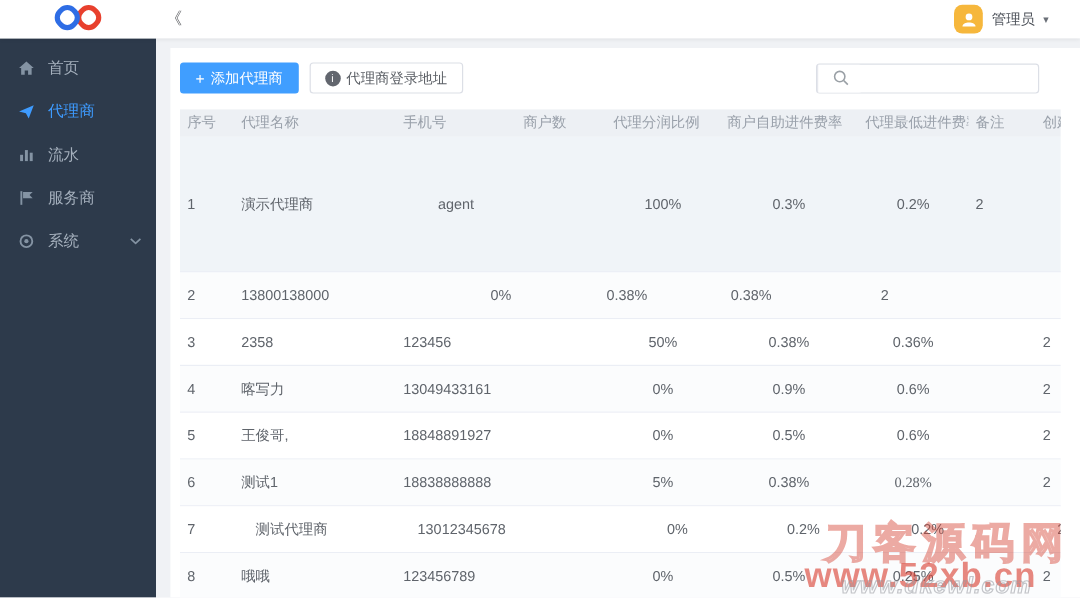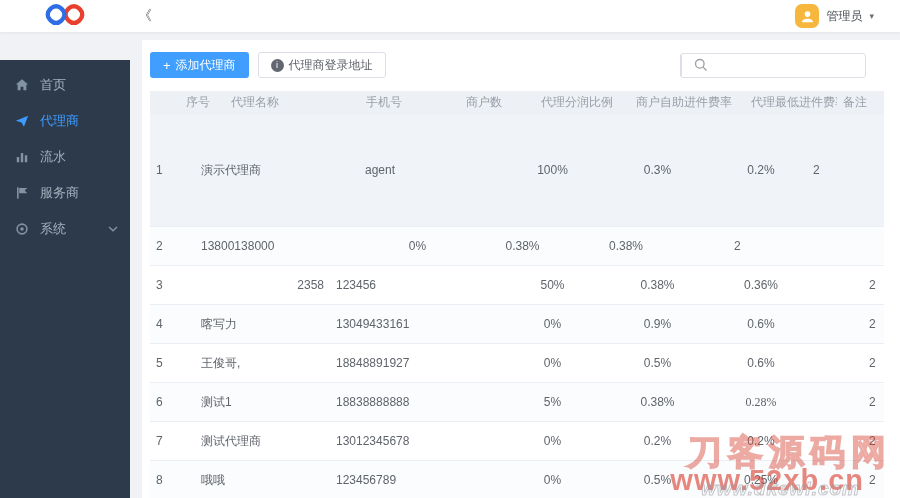--- a/index.html
+++ b/index.html
@@ -17,21 +17,21 @@
     display:flex; align-items:center; justify-content:center; }
   .collapse { position:absolute; left:138px; top:7px; font-size:14px; color:#606266; cursor:pointer; }
   .user-box { position:absolute; right:26px; top:4px; height:24px;
     display:flex; align-items:center; gap:7px; cursor:pointer; }
   .avatar { width:24px; height:24px; border-radius:7px; background:#f6b73c;
     display:flex; align-items:center; justify-content:center; }
   .user-name { font-size:12px; color:#4a4f57; }
   .caret { font-size:9px; color:#6a6f77; }
   
   .sidebar { position:absolute; top:32px; left:0; bottom:0; width:130px;
-    background:#2d3a4b; padding-top:7px;margin-top:28px; }
+    background:#2d3a4b; padding-top:7px; }
   .side-item { position:relative; height:36px; display:flex; align-items:center;
     padding-left:15px; gap:11px; font-size:13px; color:#a5b0bd; cursor:pointer; }
   .side-item svg { flex:none; }
   .side-item .ic { fill:#8493a3; }
   .side-item.active { color:#3e9bff; }
   .side-item.active .ic { fill:#3e9bff; }
   .side-chevron { position:absolute; right:12px; top:15px; }
   
   .main { position:absolute; left:130px; top:32px; right:0; bottom:0; }
   .card { position:absolute; left:12px; top:8px; right:0; bottom:0; background:#fff; }
@@ -54,21 +54,21 @@
   .search { margin-left:auto; margin-right:34px; width:186px; height:25px;
     border:1px solid #dcdfe6; border-radius:3px; display:flex; background:#fff; }
   .search input { flex:1; border:none; outline:none; padding:0 10px;
     font-size:12px; color:#606266; font-family:inherit; min-width:0; }
   .search input::placeholder { color:#c3c8cf; }
   .search-btn { width:38px; border:none; border-left:1px solid #dcdfe6;
     background:#fff; display:flex; align-items:center; justify-content:center;
     cursor:pointer; border-radius:0 3px 3px 0; }
   
   .table-wrap { margin:13px 0 0 8px; width:734px; overflow:hidden; font-size:12px; }
-  .thead { display:flex; background:#edf0f4; height:23px; align-items:center; color:#99a0aa;padding-left:30px; }
+  .thead { display:flex; background:#edf0f4; height:23px; align-items:center; color:#99a0aa; }
   .th { padding:0 6px; flex:none; white-space:nowrap; overflow:hidden; }
   .tr { display:flex; border-bottom:1px solid #ebeef5; min-height:39px;
     align-items:center; color:#5f646b; background:#fff; }
   .tr:nth-child(even) { background:#fbfcfd; }
   .tr:first-child { background:#f0f4f8; min-height:113px; }
   .td { padding:0 6px; flex:none; white-space:nowrap; overflow:hidden; }
   .td.center { text-align:center; }
   .td.remark { white-space:normal; line-height:15px; padding:8px 4px 8px 6px; }
   
   .watermark { position:absolute; right:0; bottom:0; width:280px; height:75px;
@@ -193,21 +193,21 @@
             <div class="td" style="width: 100px;">13800138000</div>
             <div class="td center" style="width: 75px;"></div>
             <div class="td center" style="width: 95px;">0%</div>
             <div class="td center" style="width: 115px;">0.38%</div>
             <div class="td center" style="width: 92px;">0.38%</div>
             <div class="td remark" style="width: 56px;"></div>
             <div class="td" style="width: 120px;">2</div>
           </div>
           <div class="tr">
             <div class="td" style="width: 45px;">3</div>
-            <div class="td" style="width: 135px; text-align: right;">2358</div>
+            <div class="td" style="width: 135px;">2358</div>
             <div class="td" style="width: 100px;">123456</div>
             <div class="td center" style="width: 75px;"></div>
             <div class="td center" style="width: 95px;">50%</div>
             <div class="td center" style="width: 115px;">0.38%</div>
             <div class="td center" style="width: 92px;">0.36%</div>
             <div class="td remark" style="width: 56px;"></div>
             <div class="td" style="width: 120px;">2</div>
           </div>
           <div class="tr">
             <div class="td" style="width: 45px;">4</div>
@@ -237,21 +237,21 @@
             <div class="td" style="width: 100px;">18838888888</div>
             <div class="td center" style="width: 75px;"></div>
             <div class="td center" style="width: 95px;">5%</div>
             <div class="td center" style="width: 115px;">0.38%</div>
             <div class="td center" style="width: 92px; font-family: Liberation Serif, serif;">0.28%</div>
             <div class="td remark" style="width: 56px;"></div>
             <div class="td" style="width: 120px;">2</div>
           </div>
           <div class="tr">
             <div class="td" style="width: 45px;">7</div>
-            <div class="td" style="width: 135px;">测试代理商</div>
+            <div class="td" style="width: 135px; margin-left: 12px;">测试代理商</div>
             <div class="td" style="width: 100px;">13012345678</div>
             <div class="td center" style="width: 75px;"></div>
             <div class="td center" style="width: 95px;">0%</div>
             <div class="td center" style="width: 115px;">0.2%</div>
             <div class="td center" style="width: 92px;">0.2%</div>
             <div class="td remark" style="width: 56px;"></div>
             <div class="td" style="width: 120px;">2</div>
           </div>
           <div class="tr">
             <div class="td" style="width: 45px;">8</div>

